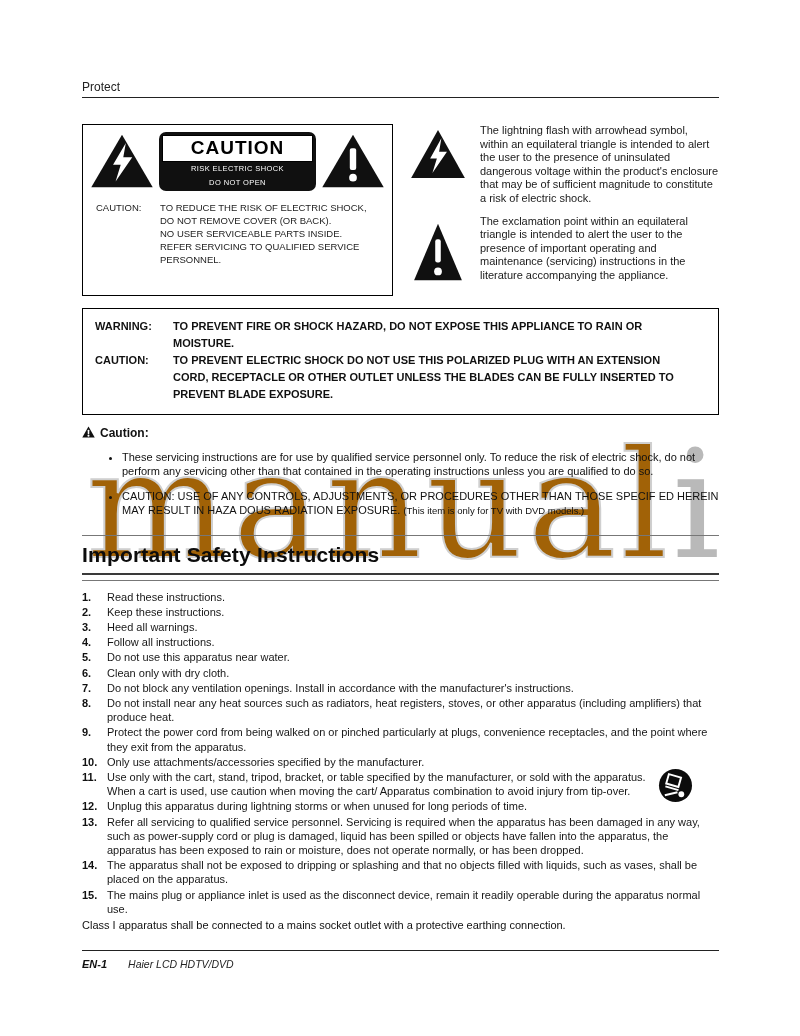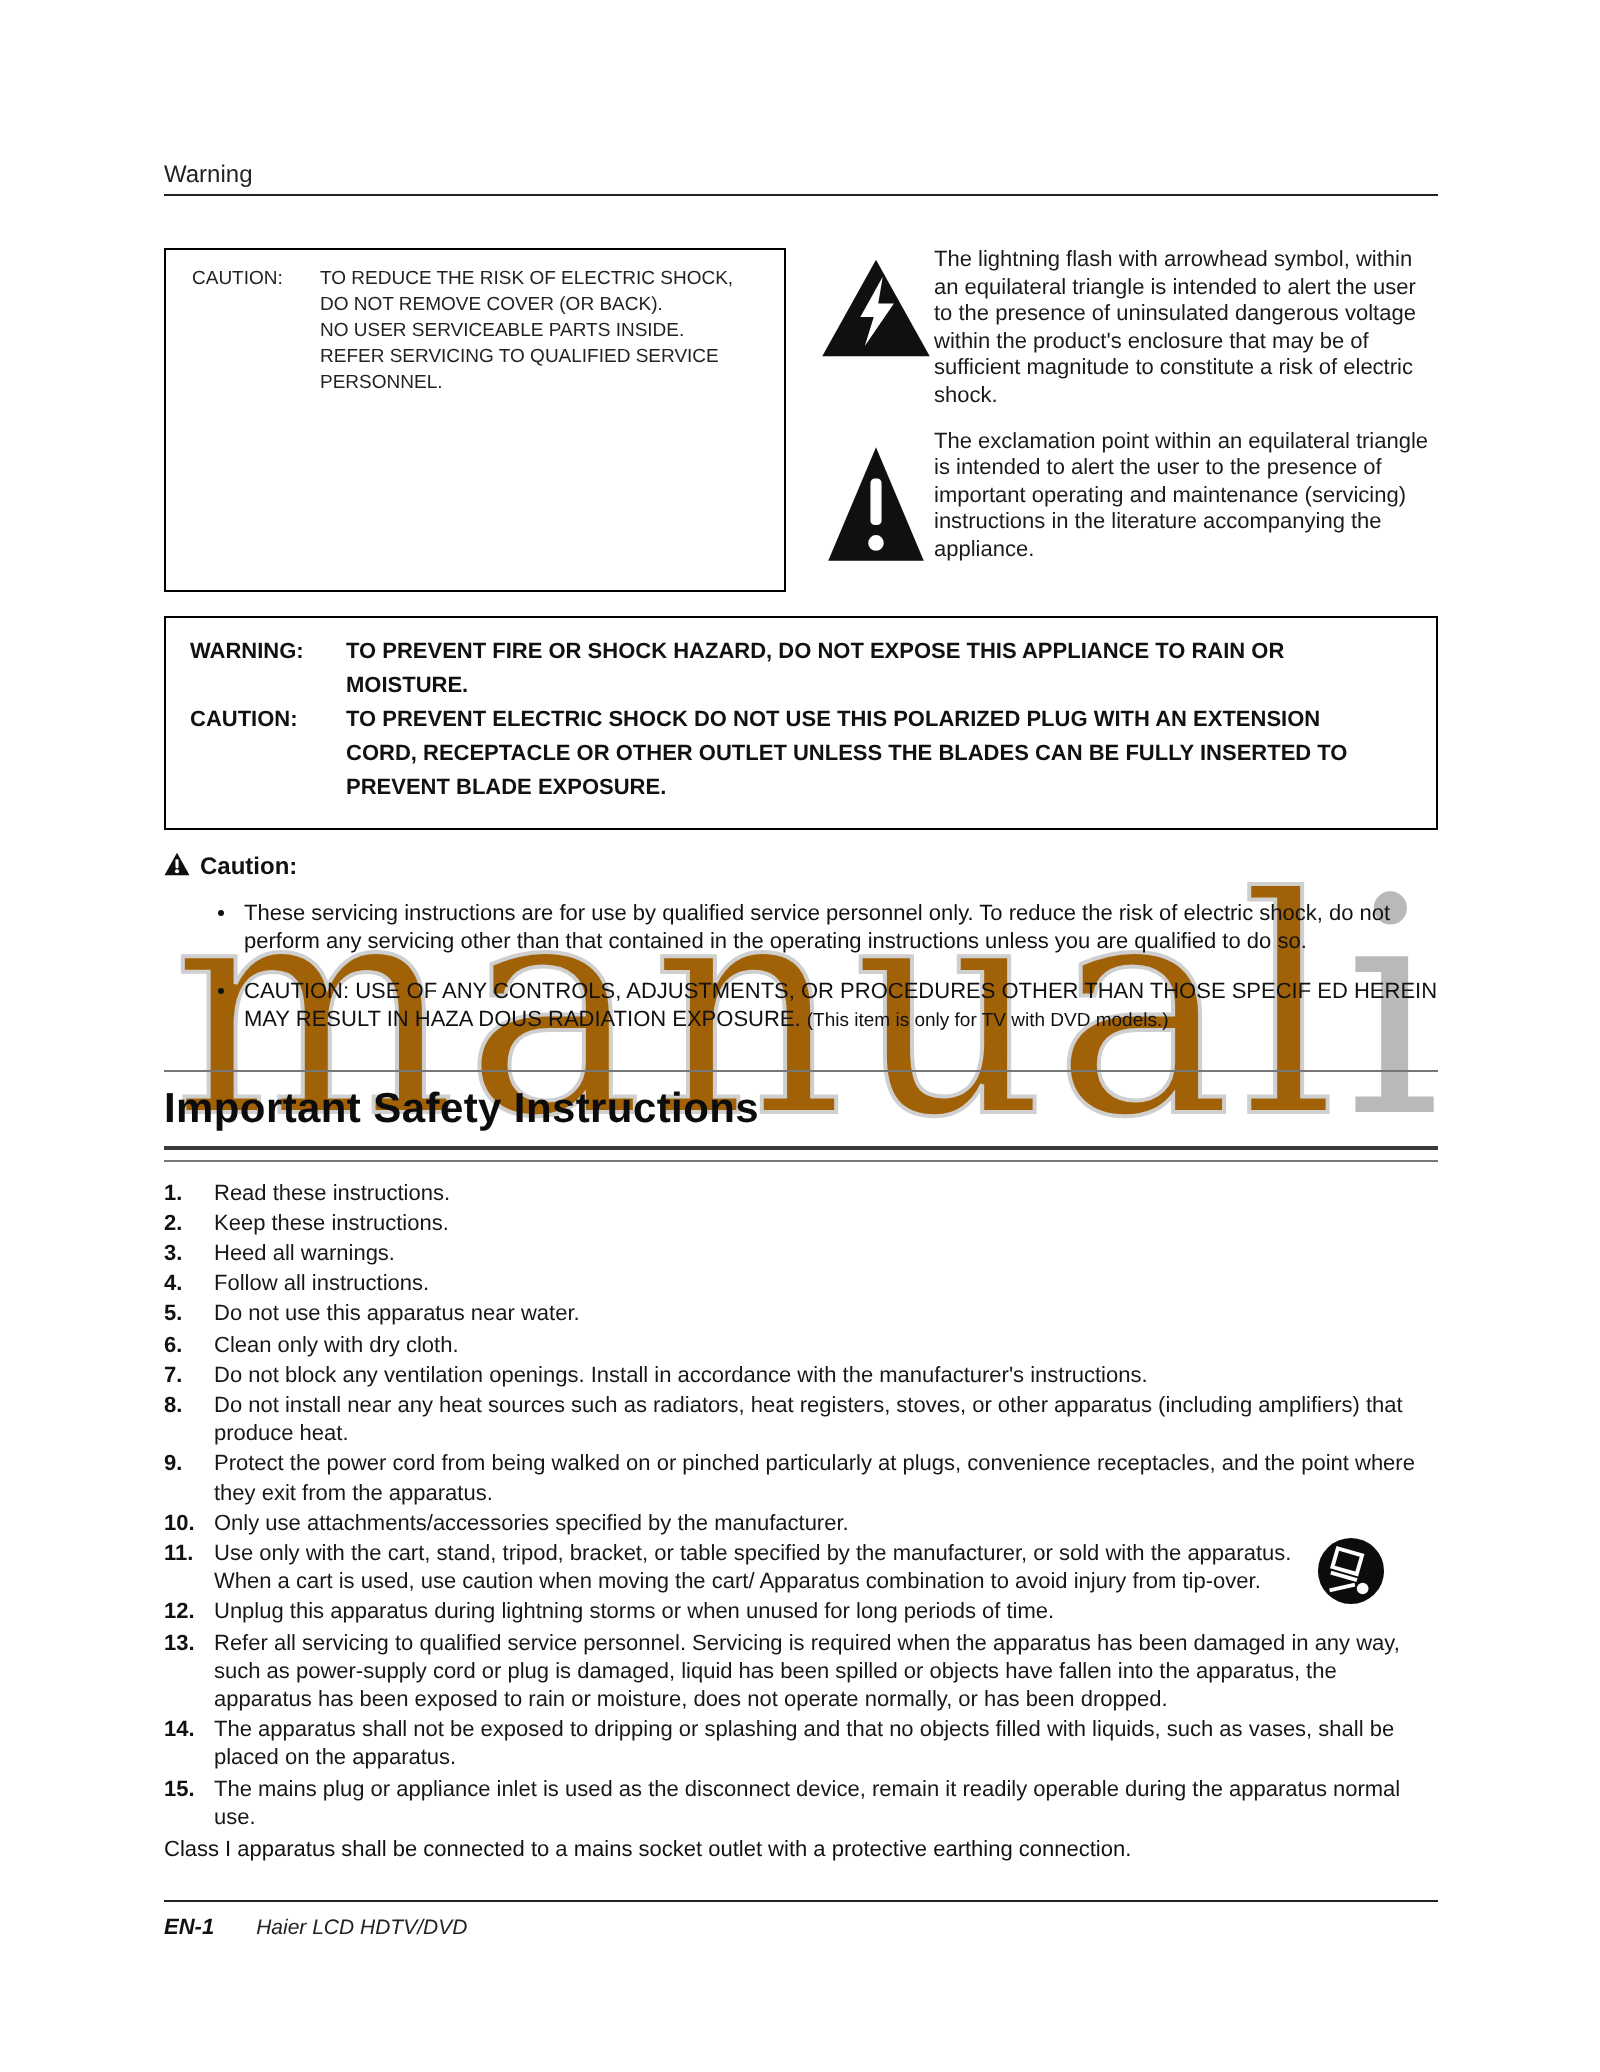--- a/index.html
+++ b/index.html
@@ -29,21 +29,21 @@
   .cb-word {
     background:#fff; border:1px solid #000; text-align:center;
     font-size:19px; font-weight:bold; letter-spacing:1px; padding:1px 0 2px; color:#000;
   }
   .cb-sub { color:#fff; text-align:center; font-size:7.5px; line-height:9.5px; padding:2px 0 2px; letter-spacing:0.4px; }
   .cb-body { display:flex; padding:8px 6px 11px 13px; font-size:9.5px; line-height:13px; color:#222; }
   .cb-label { width:64px; flex-shrink:0; }
   .cb-lines { flex:1; }
 
   .sym-col { flex:1; margin-left:16px; }
-  .sym-row { display:flex; margin-bottom:9px; align-items:flex-start; }
+  .sym-row { display:flex; gap:13px; margin-bottom:9px; align-items:flex-start; }
   .sym-icon { width:58px; flex-shrink:0; display:flex; justify-content:center; padding-top:2px; }
   .sym-text { flex:1; font-size:11px; line-height:13.6px; color:#1a1a1a; }
 
   .warning-box { margin-top:12px; border:1.4px solid #000; padding:9px 12px 11px 12px; }
   .wb-row { display:flex; font-weight:bold; font-size:11px; line-height:17px; }
   .wb-label { width:78px; flex-shrink:0; }
   .wb-lines { flex:1; }
 
   .caution-section { margin-top:11px; }
   .cs-header { display:flex; align-items:center; gap:5px; font-weight:bold; font-size:12px; }
@@ -75,26 +75,46 @@
 <body>
 
 <div class="page">
 
   <div class="watermark">
     <span class="wm-outline">manual</span><span class="wm-solid">i</span>
   </div>
 
   <div class="content">
 
-    <div class="doc-label">Warning</div>
+    <div class="doc-label">Protect</div>
     <hr class="header-rule">
 
     <div class="top-section">
 
       <div class="caution-box">
+        <div class="cb-top">
+          <span>
+            <svg class="tri-svg" width="64" height="58" viewBox="0 0 100 88">
+              <path d="M50 3 L98 85 L2 85 Z" fill="#101010"></path>
+              <path d="M56 16 L36 50 L48 50 L40 76 L66 38 L52 38 Z" fill="#fff"></path>
+            </svg>
+          </span>
+          <div class="cb-center">
+            <div class="cb-word">CAUTION</div>
+            <div class="cb-sub">RISK ELECTRIC SHOCK</div>
+            <div class="cb-sub">DO NOT OPEN</div>
+          </div>
+          <span>
+            <svg class="tri-svg" width="64" height="58" viewBox="0 0 100 88">
+              <path d="M50 3 L98 85 L2 85 Z" fill="#101010"></path>
+              <rect x="45" y="24" width="10" height="34" rx="3" fill="#fff"></rect>
+              <circle cx="50" cy="70" r="6" fill="#fff"></circle>
+            </svg>
+          </span>
+        </div>
         <div class="cb-body">
           <div class="cb-label">CAUTION:</div>
           <div class="cb-lines">
             <div>TO REDUCE THE RISK OF ELECTRIC SHOCK,</div>
             <div>DO NOT REMOVE COVER (OR BACK).</div>
             <div>NO USER SERVICEABLE PARTS INSIDE.</div>
             <div>REFER SERVICING TO QUALIFIED SERVICE</div>
             <div>PERSONNEL.</div>
           </div>
         </div>

